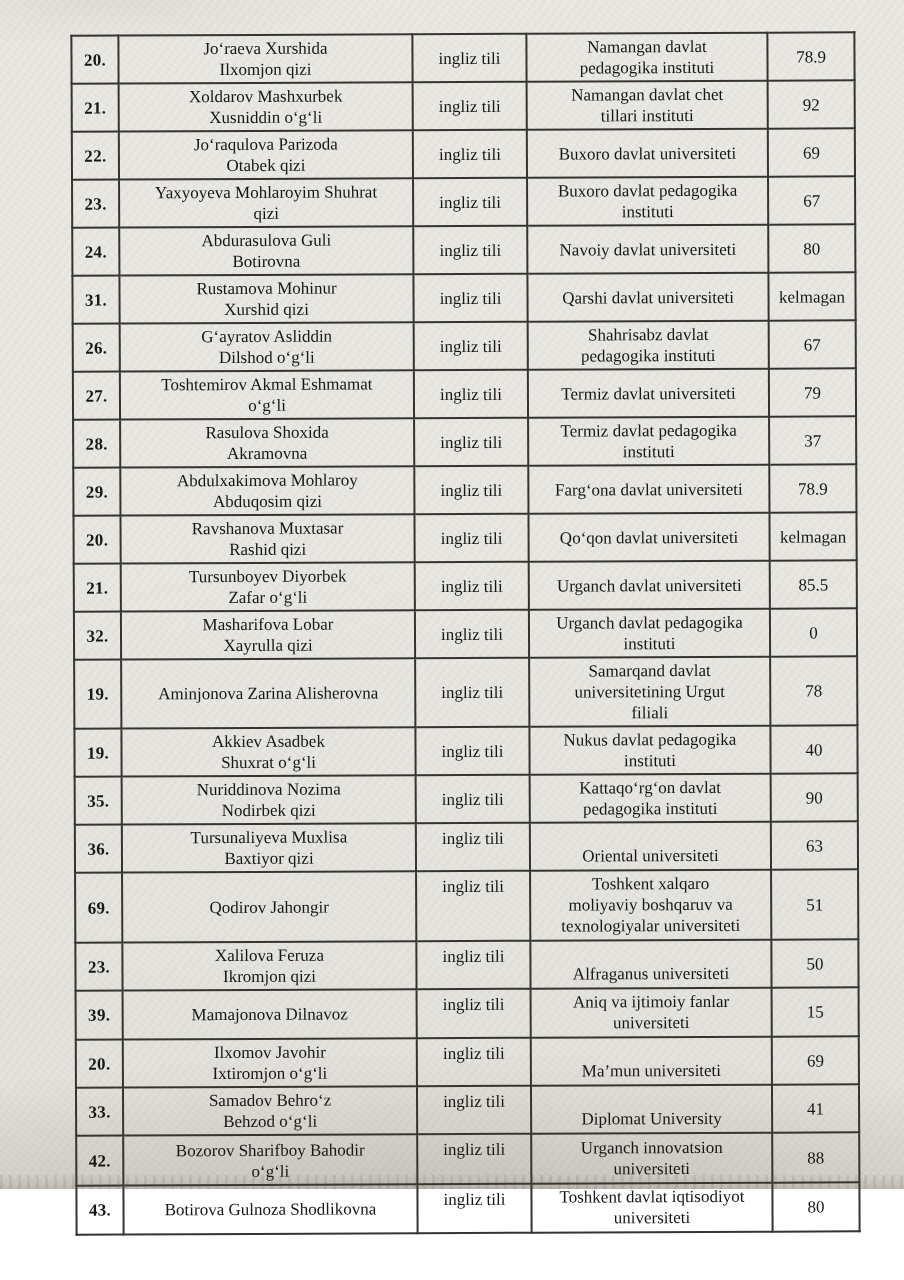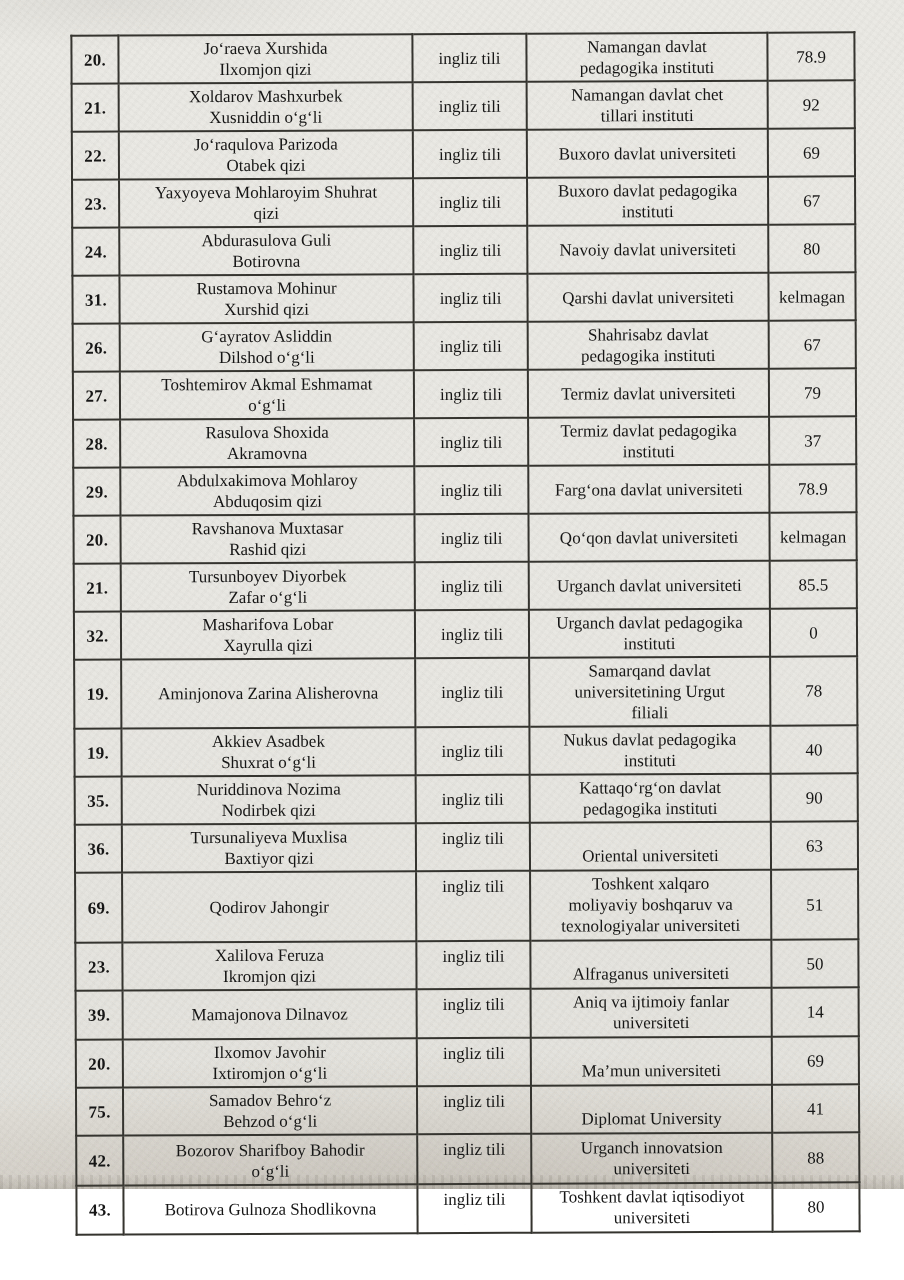--- a/index.html
+++ b/index.html
@@ -243,32 +243,32 @@
     <td class="c-subj">ingliz tili</td>
     <td class="c-inst">Alfraganus universiteti</td>
     <td class="c-score">50</td>
   </tr>
           <tr>
     <td class="c-num">39.</td>
     <td class="c-name">Mamajonova Dilnavoz</td>
     <td class="c-subj">ingliz tili</td>
     <td class="c-inst">Aniq va ijtimoiy fanlar
 universiteti</td>
-    <td class="c-score">14</td>
+    <td class="c-score">15</td>
   </tr>
           <tr>
     <td class="c-num">20.</td>
     <td class="c-name">Ilxomov Javohir
 Ixtiromjon o‘g‘li</td>
     <td class="c-subj">ingliz tili</td>
     <td class="c-inst">Ma’mun universiteti</td>
     <td class="c-score">69</td>
   </tr>
           <tr>
-    <td class="c-num">75.</td>
+    <td class="c-num">33.</td>
     <td class="c-name">Samadov Behro‘z
 Behzod o‘g‘li</td>
     <td class="c-subj">ingliz tili</td>
     <td class="c-inst">Diplomat University</td>
     <td class="c-score">41</td>
   </tr>
           <tr>
     <td class="c-num">42.</td>
     <td class="c-name">Bozorov Sharifboy Bahodir
 o‘g‘li</td>

